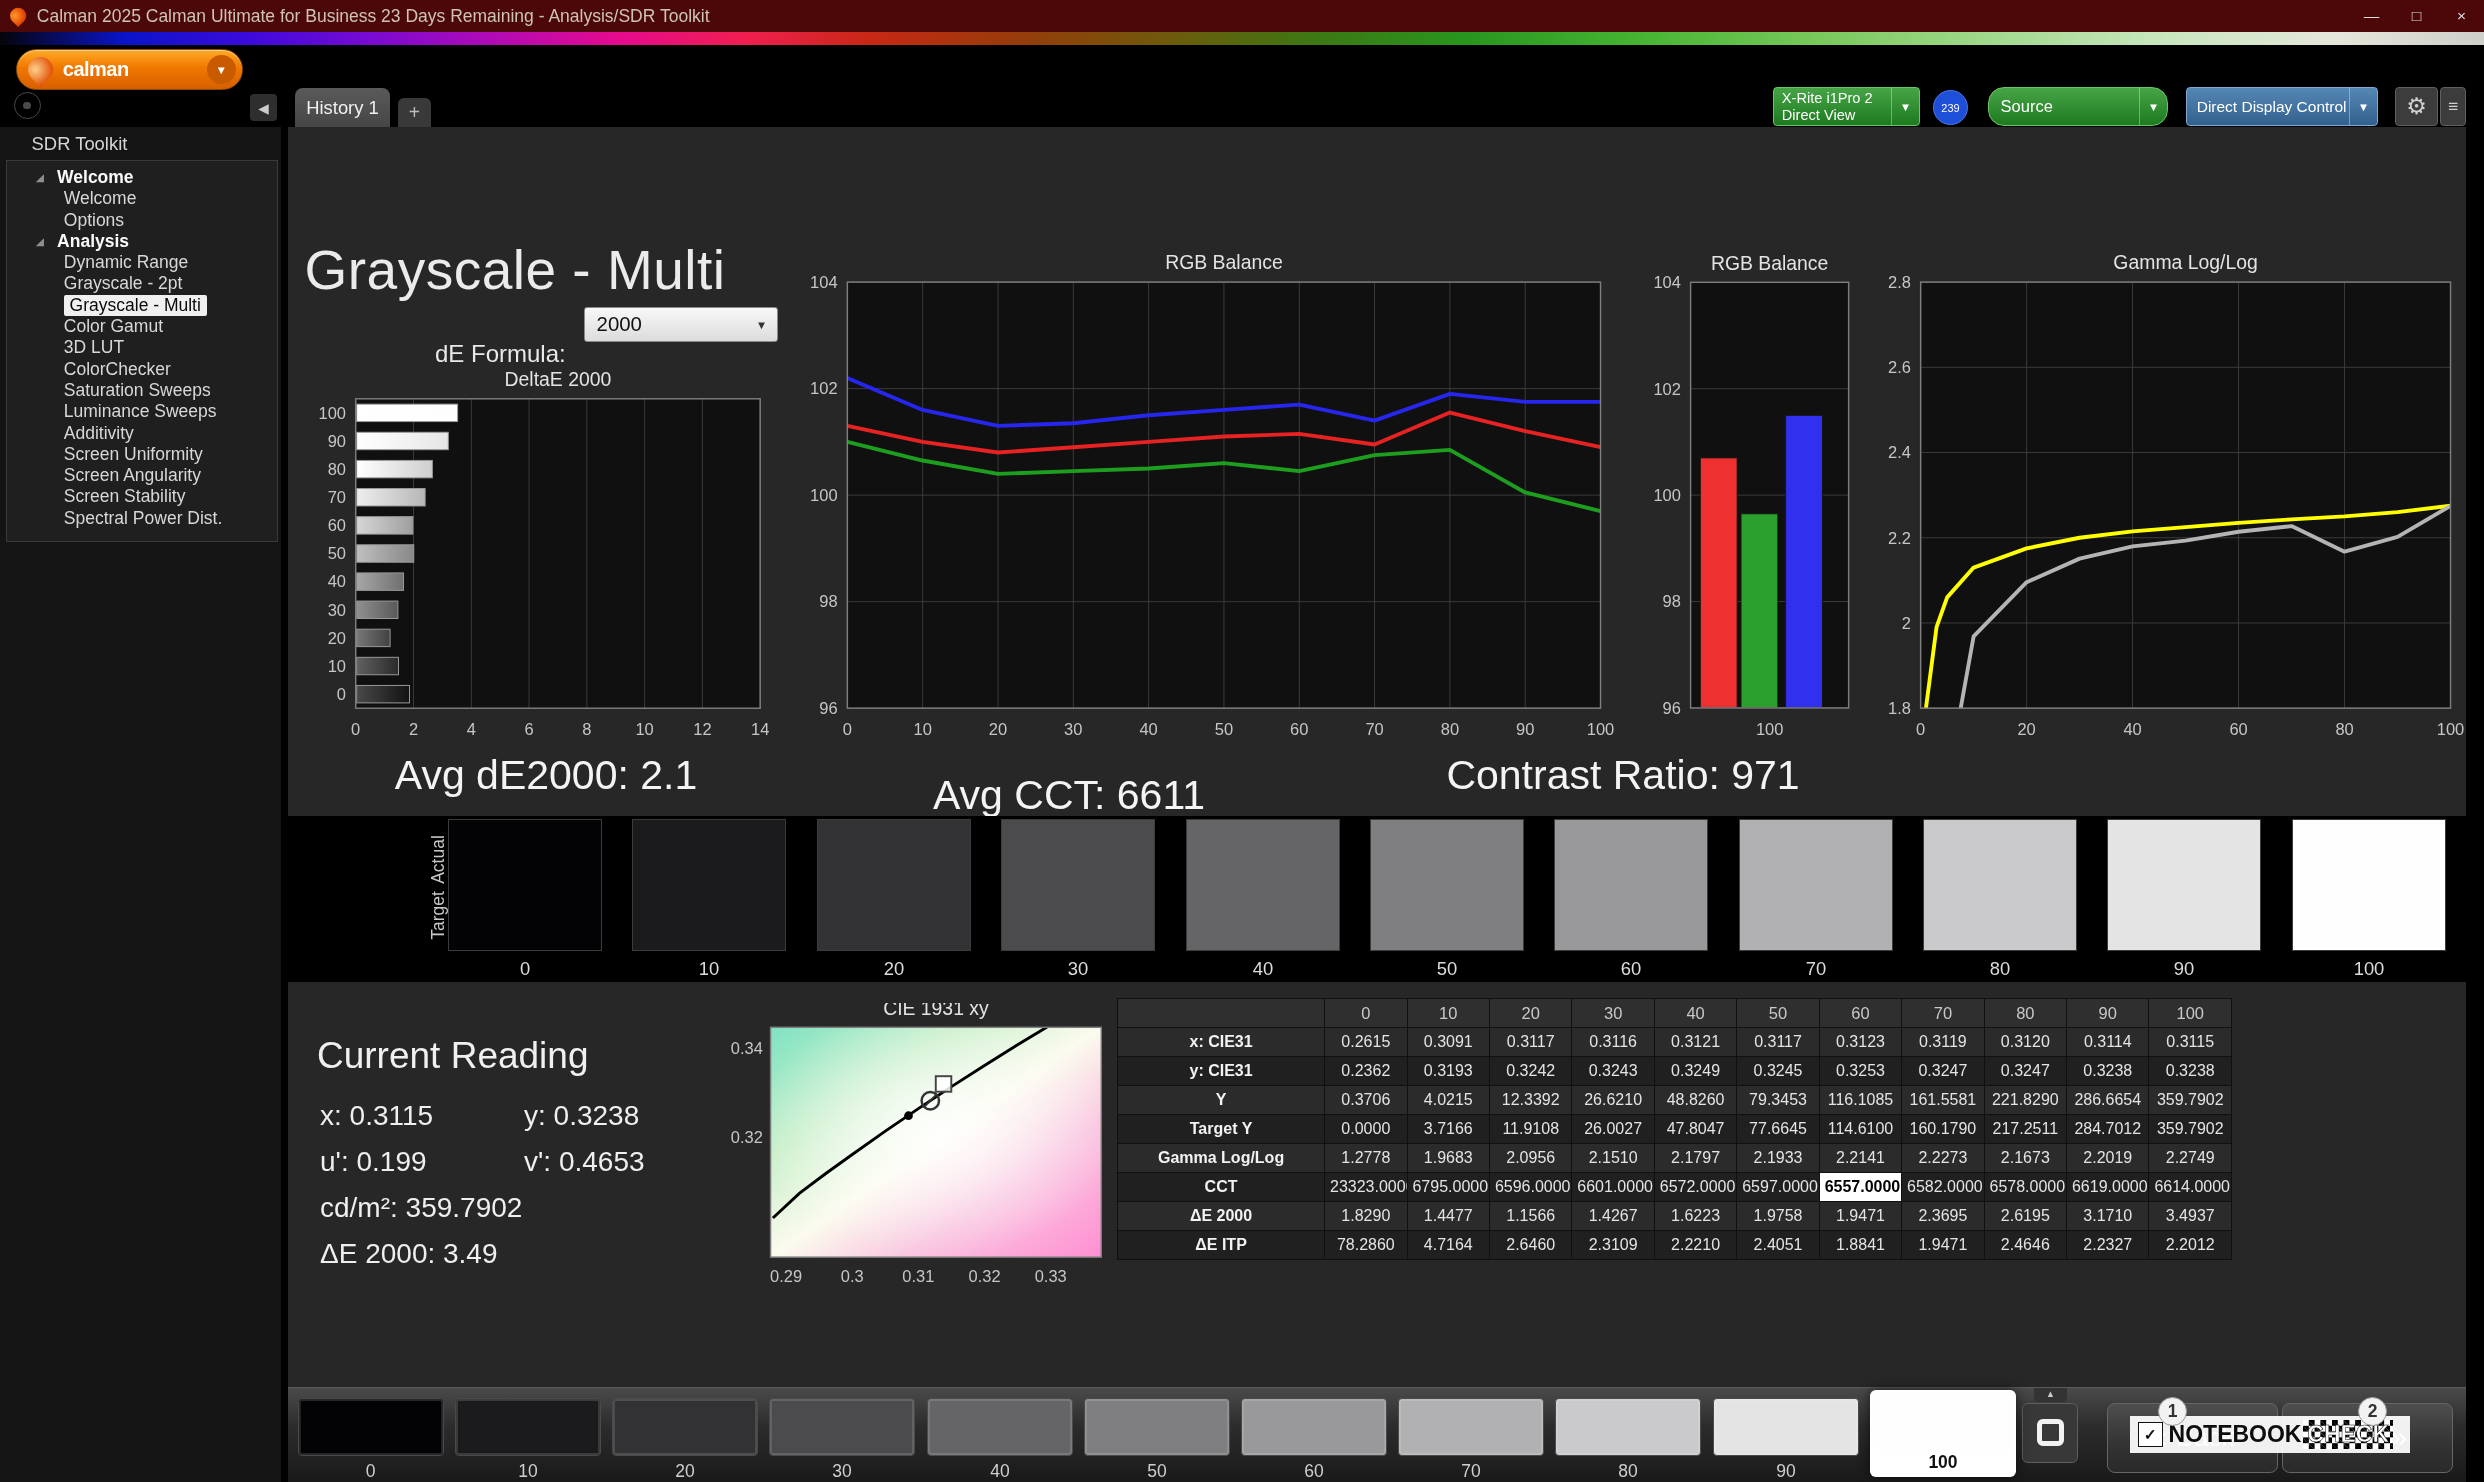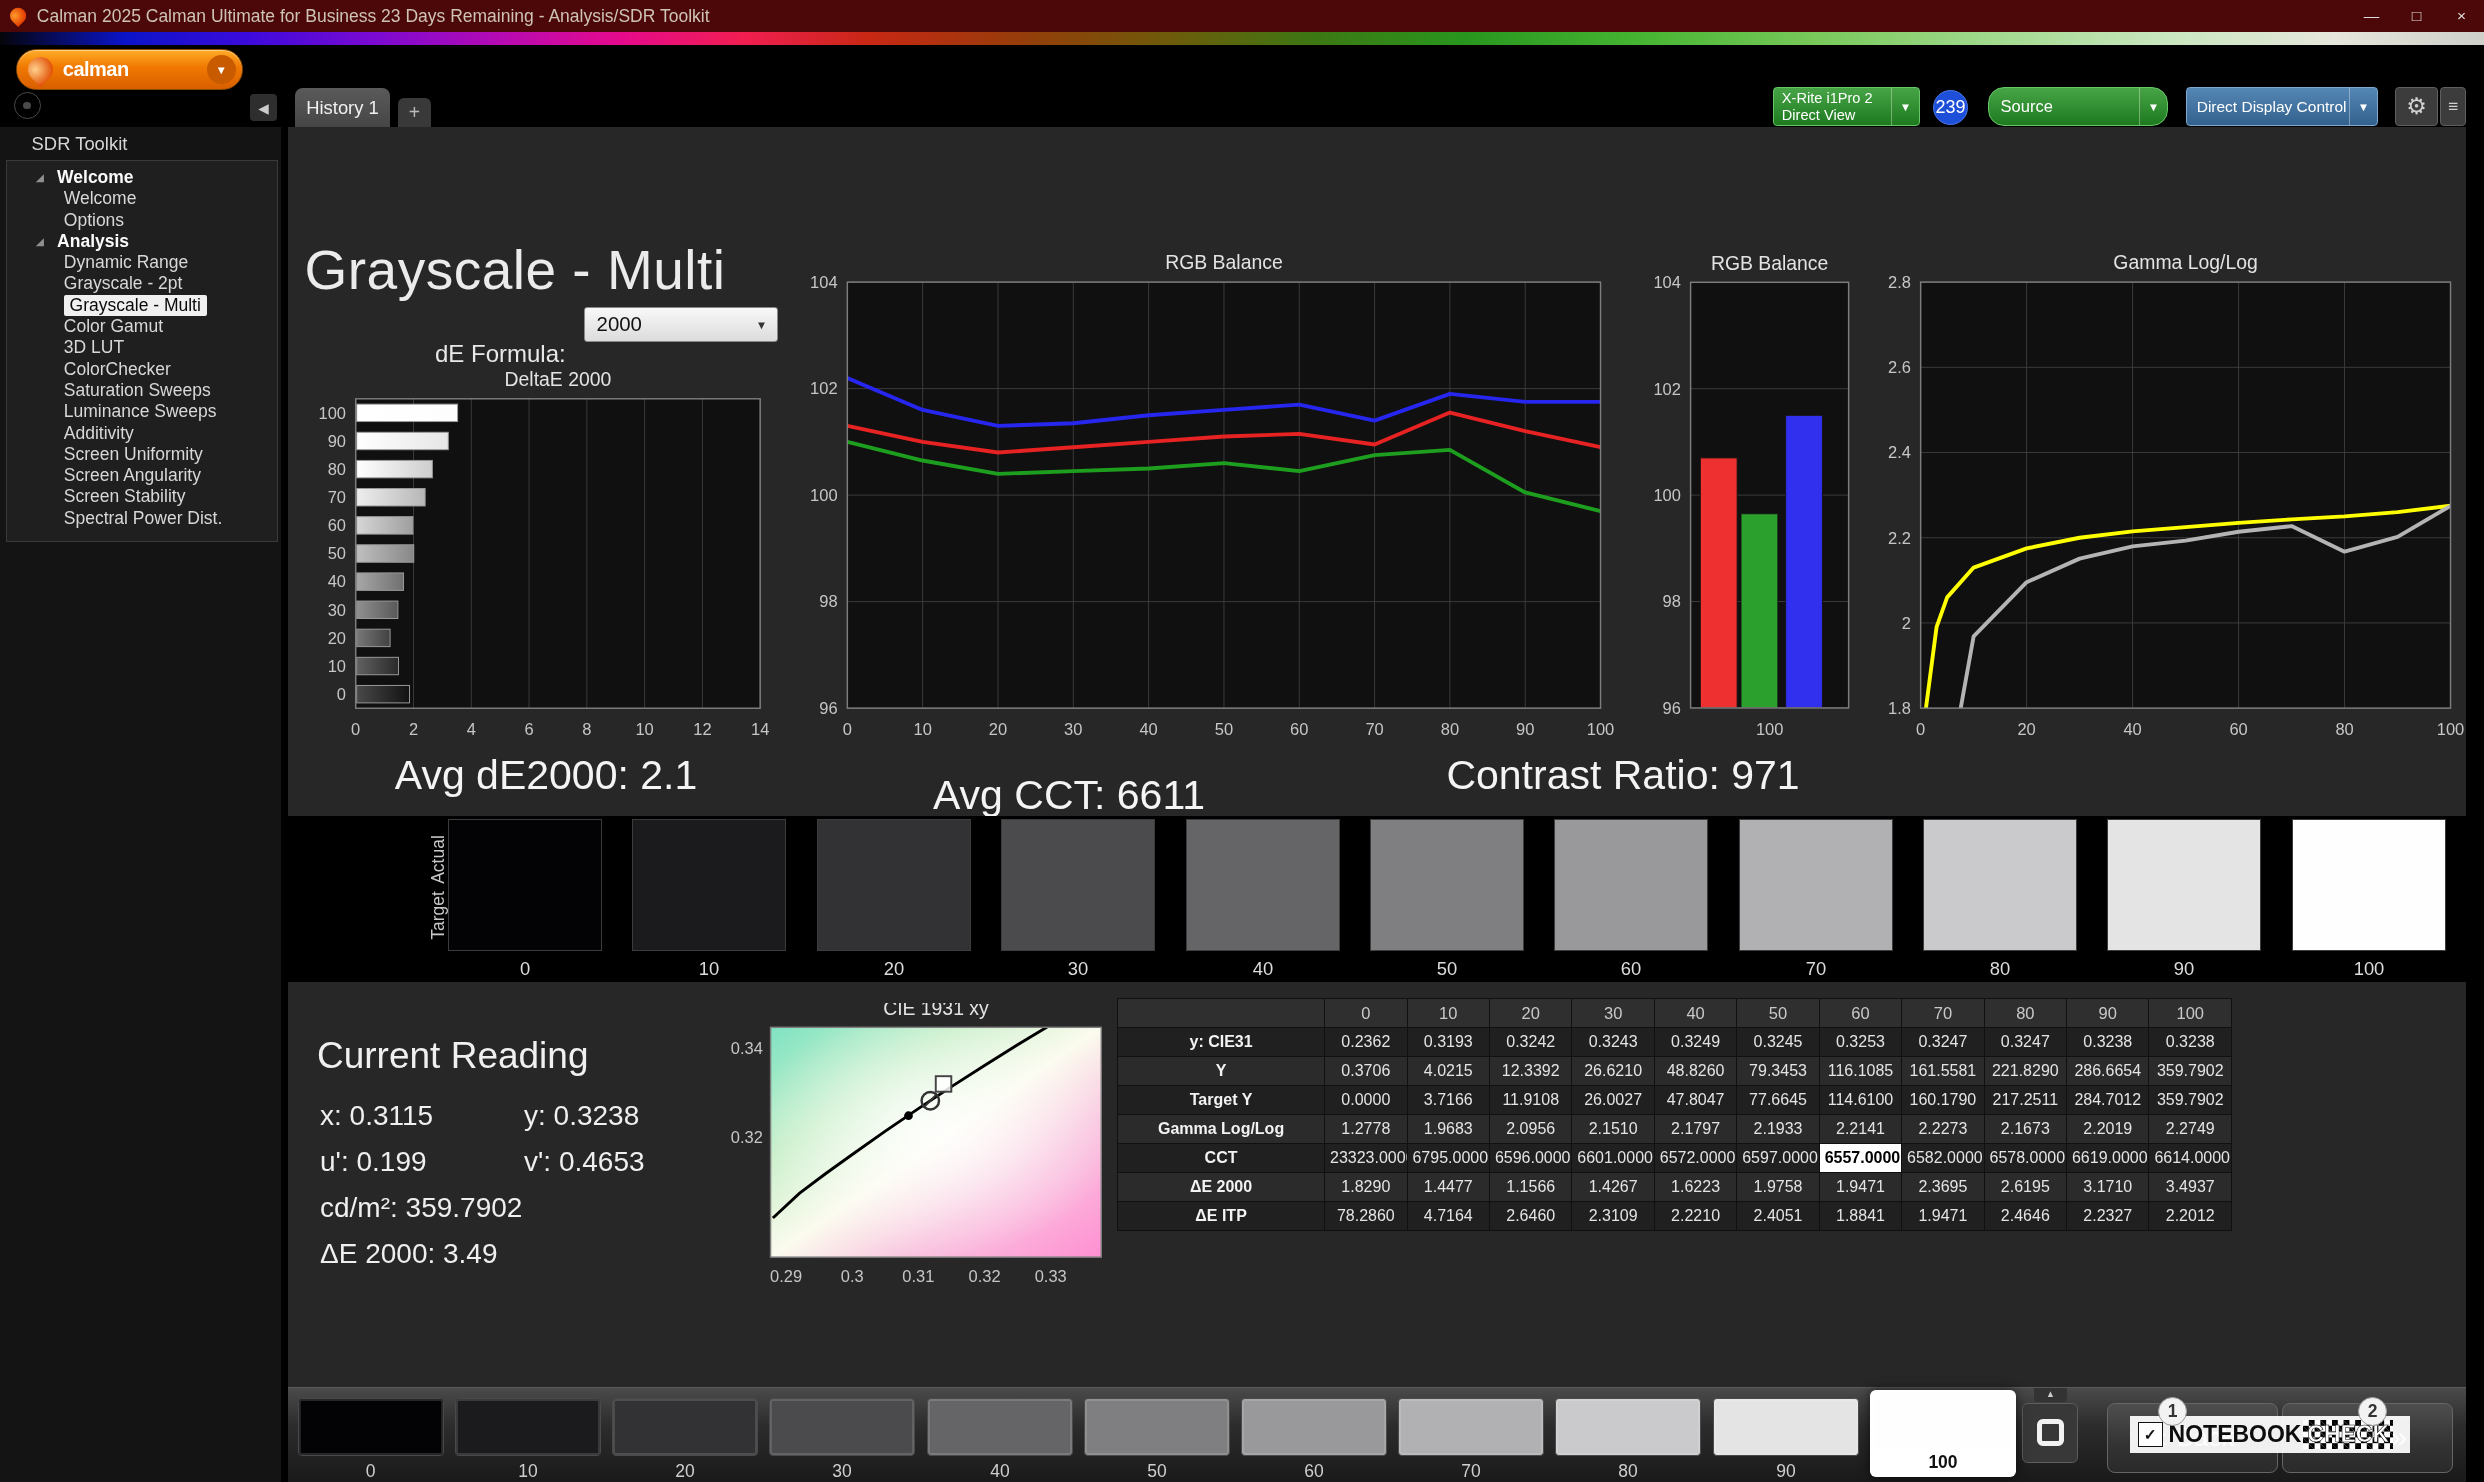--- a/index.html
+++ b/index.html
@@ -34,21 +34,21 @@
   .tab-add{position:absolute;left:398px;top:53px;width:33px;height:29px;background:#393939;border-radius:5.8px 5.8px 0 0;
     color:#bbb;font-size:19.4px;display:flex;align-items:center;justify-content:center;}
   .combo{position:absolute;top:42px;height:39px;display:flex;align-items:center;border-radius:3.9px;color:#fff;}
   .combo.green{background:linear-gradient(180deg,#46a446,#1f7a1f);border:1px solid #67c767;}
   .combo.blue{background:linear-gradient(180deg,#5587b4,#33618e);border:1px solid #7fa9cf;}
   .combo .carat{margin-left:auto;align-self:stretch;display:flex;align-items:center;padding:0 7.8px;font-size:11.6px;
     border-left:1px solid rgba(255,255,255,.35);}
   .combo-meter{left:1773px;width:147px;}
   .combo-meter .lines{padding-left:7.8px;font-size:14.6px;line-height:16.5px;}
   .badge-239{position:absolute;left:1933px;top:45px;width:35px;height:35px;border-radius:50%;background:#1d4fd8;
-    color:#fff;font-size:18px;display:flex;align-items:center;justify-content:center;border:1px solid #4a77e8;}
+    color:#fff;font-size:11px;display:flex;align-items:center;justify-content:center;border:1px solid #4a77e8;}
   .combo-source{left:1988px;width:180px;padding-left:11.6px;font-size:16.5px;border-radius:16px;}
   .combo-ddc{left:2186px;width:192px;padding-left:9.7px;font-size:15.5px;}
   .sq-btn{position:absolute;top:42px;height:39px;background:#3c3c3c;border:1px solid #5f5f5f;border-radius:3.9px;
     color:#d0d0d0;display:flex;align-items:center;justify-content:center;}
   .gear-btn{left:2395px;width:43px;font-size:23px;}
   .more-btn{left:2440px;width:26px;font-size:17.5px;}
   .side-circle{position:absolute;left:13.6px;top:47px;width:27px;height:27px;border-radius:50%;border:1.9px solid #4a4a4a;
     display:flex;align-items:center;justify-content:center;}
   .side-circle::after{content:"";width:7.8px;height:7.8px;border-radius:50%;background:#4a4a4a;}
   .side-collapse{position:absolute;left:250px;top:49px;width:27px;height:27px;background:#2e2e2e;border-radius:3.9px;
@@ -547,20 +547,34 @@
               <th>40</th>
               <th>50</th>
               <th>60</th>
               <th>70</th>
               <th>80</th>
               <th>90</th>
               <th>100</th>
             </tr>
           </thead>
           <tbody>
+            <tr class="odd">
+              <td class="rowlabel">x: CIE31</td>
+              <td>0.2615</td>
+              <td>0.3091</td>
+              <td>0.3117</td>
+              <td>0.3116</td>
+              <td>0.3121</td>
+              <td>0.3117</td>
+              <td>0.3123</td>
+              <td>0.3119</td>
+              <td>0.3120</td>
+              <td>0.3114</td>
+              <td>0.3115</td>
+            </tr>
             <tr class="even">
               <td class="rowlabel">y: CIE31</td>
               <td>0.2362</td>
               <td>0.3193</td>
               <td>0.3242</td>
               <td>0.3243</td>
               <td>0.3249</td>
               <td>0.3245</td>
               <td>0.3253</td>
               <td>0.3247</td>

